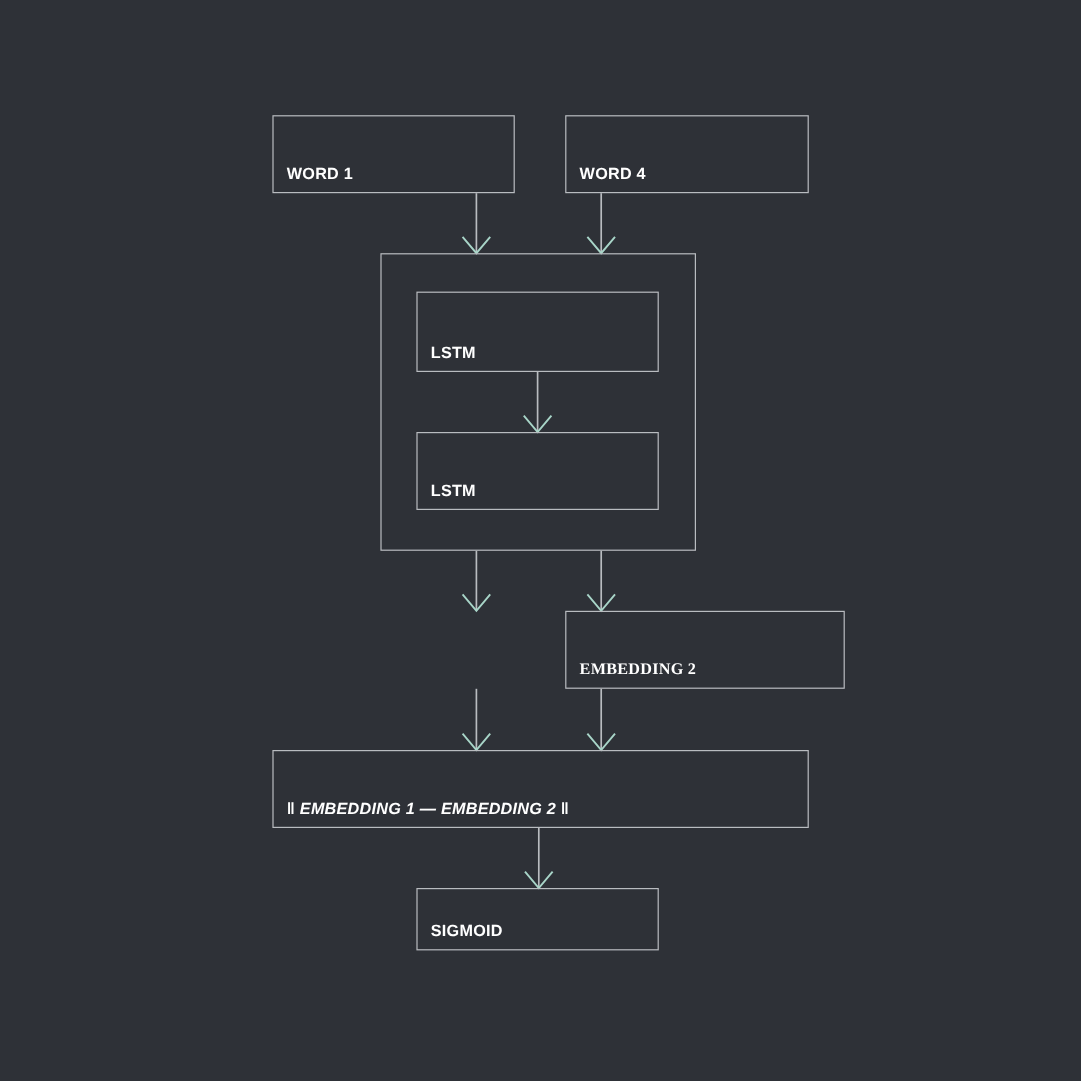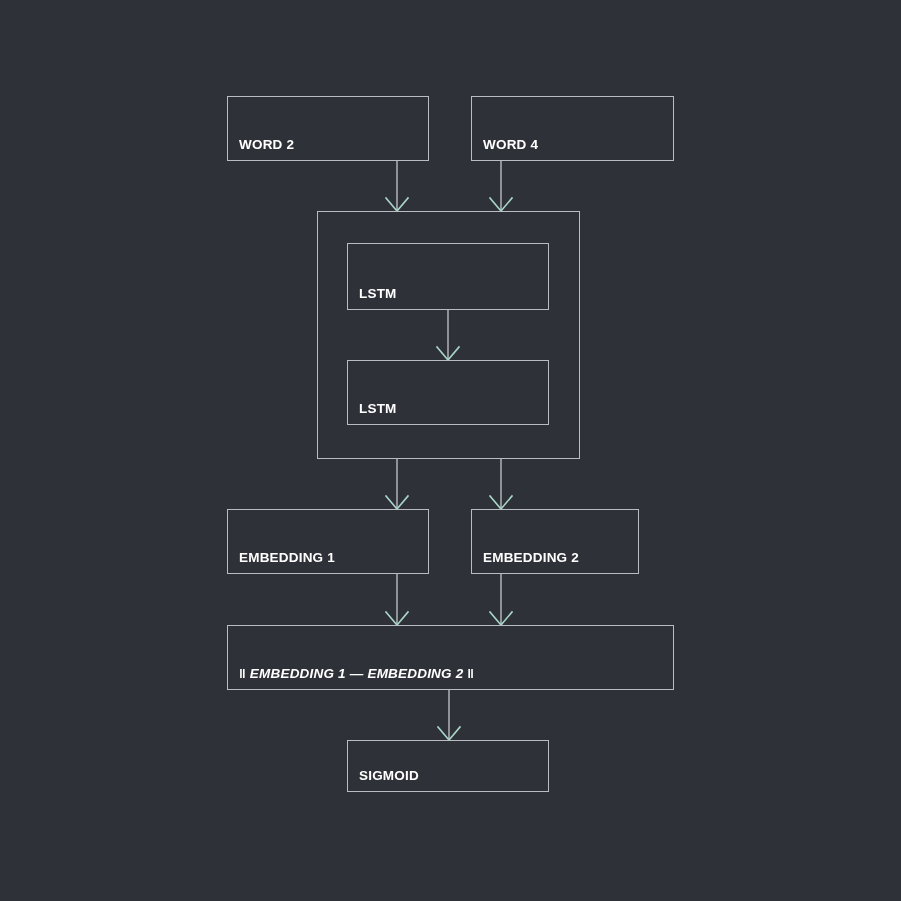--- a/index.html
+++ b/index.html
@@ -96,42 +96,39 @@
         <line class="edge-line" x1="501" y1="574" x2="501" y2="625" stroke="#b9bcc0"></line>
         <polyline class="edge-head" points="490,612 501,625 512,612" stroke="#a8d5c8"></polyline>
       </g>
       <g>
         <line class="edge-line" x1="449" y1="690" x2="449" y2="740" stroke="#b9bcc0"></line>
         <polyline class="edge-head" points="438,727 449,740 460,727" stroke="#a8d5c8"></polyline>
       </g>
     </svg>
 
   <div class="node" style="left:227px; top:96px; width:202px; height:65px;">
-    <span class="node-label">WORD 2</span>
+    <span class="node-label">WORD 1</span>
   </div>
 
   <div class="node" style="left:471px; top:96px; width:203px; height:65px;">
     <span class="node-label">WORD 4</span>
   </div>
 
   <div class="group-box" style="left:317px; top:211px; width:263px; height:248px;"></div>
 
   <div class="node" style="left:347px; top:243px; width:202px; height:67px;">
     <span class="node-label">LSTM</span>
   </div>
 
   <div class="node" style="left:347px; top:360px; width:202px; height:65px;">
     <span class="node-label">LSTM</span>
   </div>
 
-  <div class="node" style="left:227px; top:509px; width:202px; height:65px;">
-    <span class="node-label">EMBEDDING 1</span>
-  </div>
 
-  <div class="node" style="left:471px; top:509px; width:168px; height:65px;">
+  <div class="node" style="left:471px; top:509px; width:233px; height:65px;font-family:Liberation Serif, serif;">
     <span class="node-label">EMBEDDING 2</span>
   </div>
 
   <div class="node" style="left:227px; top:625px; width:447px; height:65px;font-style:italic;">
     <span class="node-label">‖ EMBEDDING 1 — EMBEDDING 2 ‖</span>
   </div>
 
   <div class="node" style="left:347px; top:740px; width:202px; height:52px;">
     <span class="node-label">SIGMOID</span>
   </div>

